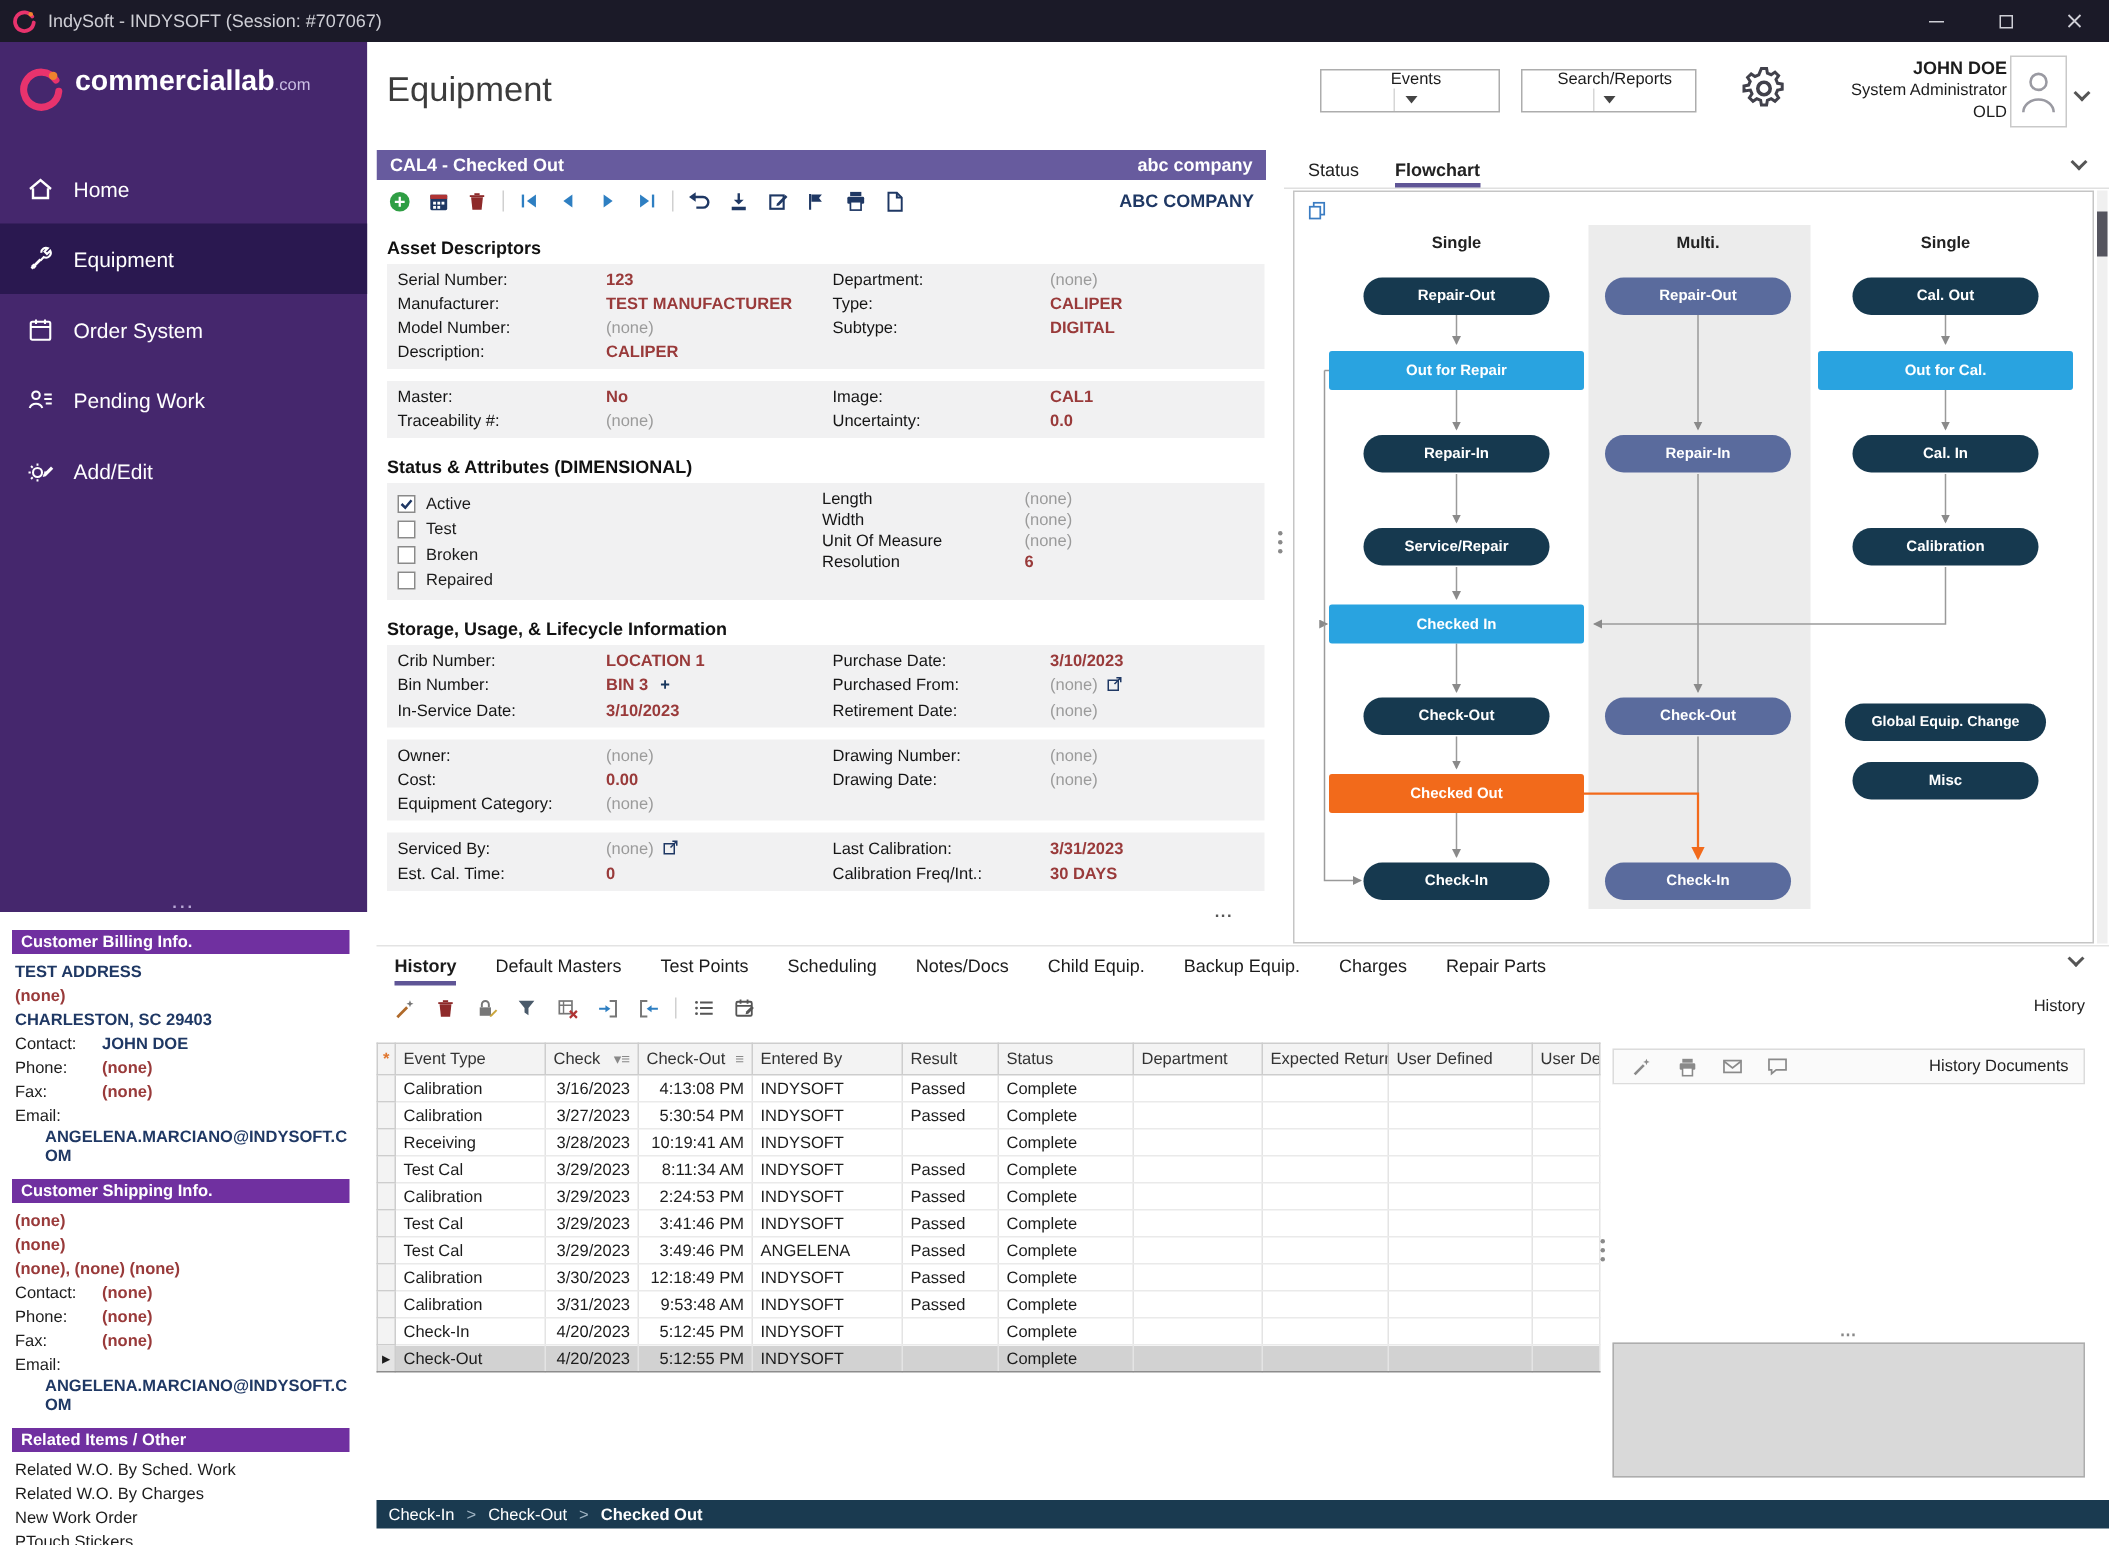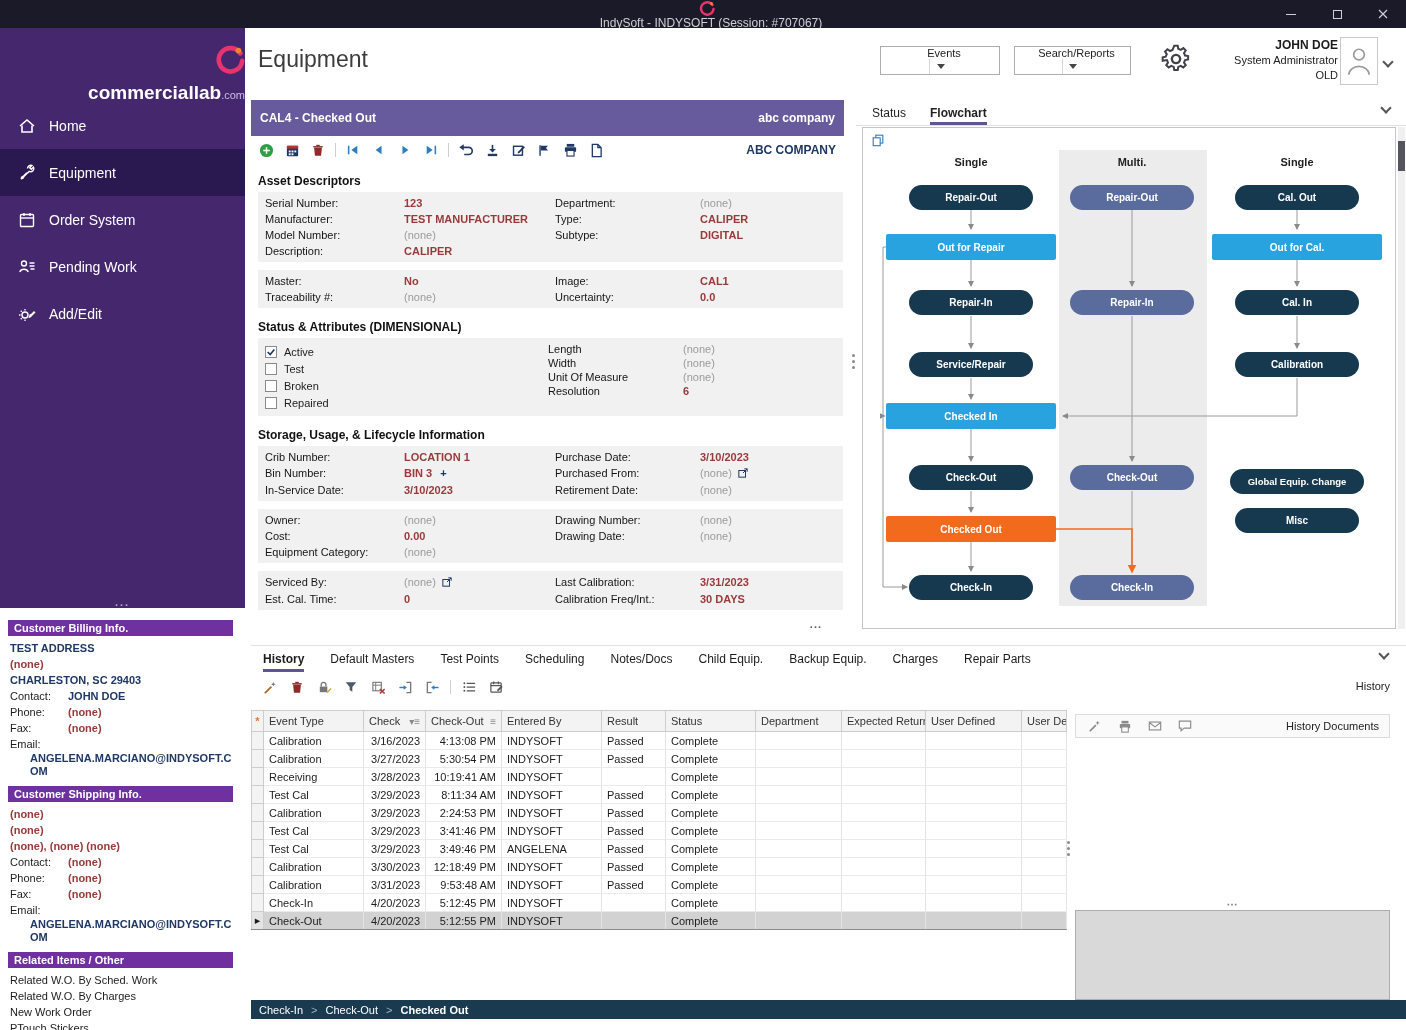--- a/index.html
+++ b/index.html
@@ -1,31 +1,31 @@
 <!DOCTYPE html>
 <html><head>
 <meta charset="utf-8">
 <style>
   * { box-sizing: border-box; margin: 0; padding: 0; }
   html,body { width:1406px; height:1030px; overflow:hidden; }
   body { font-family:"Liberation Sans", sans-serif; font-size:11px; background:#fff; color:#1c1c1c; }
   .app { position:relative; width:1406px; height:1030px; background:#fff; overflow:hidden; }
 
   
-  .titlebar { position:absolute; left:0; top:0; width:1406px; height:28px; background:#1b1a28; color:#cfcfd6; display:flex; align-items:center; padding-left:8px; font-size:12px;flex-direction:column; }
+  .titlebar { position:absolute; left:0; top:0; width:1406px; height:28px; background:#1b1a28; color:#cfcfd6; display:flex; align-items:center; padding-left:8px; font-size:12px; }
   .titlebar .ttl { margin-left:8px; }
   .win-controls { position:absolute; right:0; top:0; height:28px; display:flex; }
   .win-btn { width:46px; height:28px; display:flex; align-items:center; justify-content:center; cursor:pointer; }
   .min-glyph { width:10px; border-top:1.5px solid #cfcfd6; display:block; }
   .max-glyph { width:9px; height:9px; border:1px solid #cfcfd6; display:block; }
 
   
   .sidebar { position:absolute; left:0; top:28px; width:245px; height:1002px; background:#fff; overflow:hidden; }
   .sidebar-top { position:absolute; left:0; top:0; width:245px; height:580px; background:#45276d; }
-  .logo-row { display:flex; align-items:flex-end; gap:8px; padding:16px 0 0 12px; height:62px;flex-direction:column; }
+  .logo-row { display:flex; align-items:flex-start; gap:8px; padding:16px 0 0 12px; height:62px; }
   .logo-text { color:#fff; font-size:19px; font-weight:bold; white-space:nowrap; }
   .logo-tld { font-size:11px; color:#cbbfe4; font-weight:normal; }
   .nav { margin-top:12px; }
   .nav-item { height:47px; display:flex; align-items:center; gap:13px; padding-left:18px; color:#fff; font-size:14px; cursor:pointer; }
   .nav-item.active { background:#2a1850; }
   .nav-ico { width:18px; height:18px; display:inline-flex; }
   .sidebar-more { position:absolute; bottom:0; width:100%; text-align:center; color:#b9a9d6; font-weight:bold; letter-spacing:2px; }
 
   .side-panels { position:absolute; left:0; top:586px; width:245px; }
   .panel-header { background:#7030a0; color:#fff; font-weight:bold; font-size:11px; padding:2px 6px; margin:6px 12px 4px 8px; }
@@ -52,21 +52,21 @@
   .user-block { position:absolute; right:68px; top:10px; text-align:right; }
   .user-name { font-size:12px; font-weight:bold; }
   .user-role { font-size:11px; margin-top:2px; }
   .user-org { font-size:11px; margin-top:3px; }
   .avatar { position:absolute; left:1095px; top:9px; width:38px; height:48px; border:1px solid #c9c9c9; background:#fff; display:flex; align-items:center; justify-content:center; cursor:pointer; }
   .hdr-chevron { position:absolute; left:1139px; top:30px; cursor:pointer; }
   .chev { width:8px; height:8px; border-right:2px solid #555; border-bottom:2px solid #555; transform:rotate(45deg); display:block; }
 
   
   .equip-panel { position:absolute; left:6px; top:72px; width:593px; height:545px; overflow:hidden; }
-  .equip-bar { height:36px; background:#675b9e; color:#fff; display:flex; justify-content:space-between; align-items:center; padding:0 9px; font-size:12px; font-weight:bold; }
+  .equip-bar { height:20px; background:#675b9e; color:#fff; display:flex; justify-content:space-between; align-items:center; padding:0 9px; font-size:12px; font-weight:bold; }
   .equip-toolbar { height:26px; display:flex; align-items:center; gap:8px; padding:4px 8px 2px 6px; }
   .tb-btn { width:18px; height:18px; display:flex; align-items:center; justify-content:center; cursor:pointer; }
   .tb-sep { width:1px; height:14px; background:#d0d0d0; }
   .equip-company { margin-left:auto; color:#1f3864; font-weight:bold; font-size:12px; }
   .sec-h { font-weight:bold; font-size:12px; color:#111; margin:12px 0 4px 7px; }
   .block { background:#f1f1f2; margin:0 0 8px 7px; width:585px; padding:3px 0; }
   .frow { display:grid; grid-template-columns:139px 151px 145px 1fr; line-height:16px; padding-left:7px; }
   .lbl { color:#151515; }
   .val { font-weight:bold; color:#993a3a; }
   .val.none { color:#9b9b9b; font-weight:normal; }
@@ -109,21 +109,21 @@
   .n11{left:23px;top:275px}
   .n12{left:46px;top:337px}.n13{left:207px;top:337px}
   .n14{left:367px;top:341px;width:134px;font-size:9.5px}
   .n15{left:23px;top:388px}
   .n16{left:372px;top:380px}
   .n17{left:46px;top:447px}.n18{left:207px;top:447px}
   .flow-scroll { position:absolute; left:542px; top:27px; width:7px; height:502px; background:#f0f0f0; }
   .flow-thumb { position:absolute; top:14px; left:0; width:7px; height:30px; background:#55555f; cursor:pointer; }
 
   
-  .bottom-panel { position:absolute; left:6px; top:617px; width:1155px; height:355px; border-top:1px solid #e3e3e3; }
+  .bottom-panel { position:absolute; left:6px; top:602px; width:1155px; height:355px; border-top:1px solid #e3e3e3; }
   .h-tabs { height:26px; display:flex; gap:26px; padding:6px 0 0 12px; font-size:12px; position:relative; }
   .h-tab { padding-bottom:4px; cursor:pointer; }
   .h-tab.active { font-weight:bold; border-bottom:3px solid #5f5596; padding-bottom:1px; }
   .h-chevron { position:absolute; right:18px; top:4px; cursor:pointer; }
   .h-toolbar { height:30px; display:flex; align-items:center; gap:9px; padding-left:10px; position:relative; }
   .h-panel-label { position:absolute; right:16px; top:8px; font-size:11px; color:#222; }
   .h-table { position:absolute; left:0; top:64px; border-collapse:collapse; table-layout:fixed; width:815px; font-size:11px; background:#fff; }
   .h-table th { background:#f3f3f3; border:1px solid #cdcdcd; font-weight:normal; text-align:right; padding:3px 5px; height:21px; color:#333; white-space:nowrap; overflow:hidden; }
   .h-table td { border-right:1px solid #e4e4e4; border-bottom:1px solid #eaeaea; padding:2px 5px; height:18px; white-space:nowrap; overflow:hidden; }
   .h-table td.c1, .h-table td.c2 { text-align:right; }

